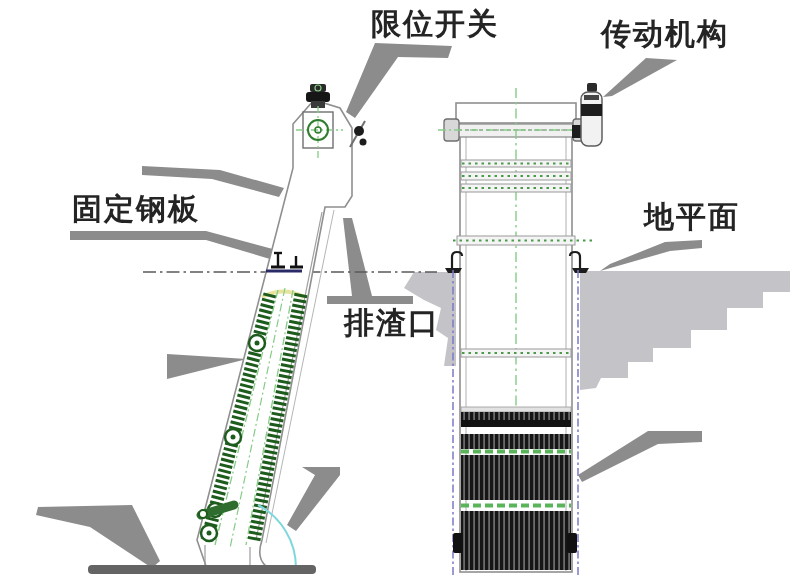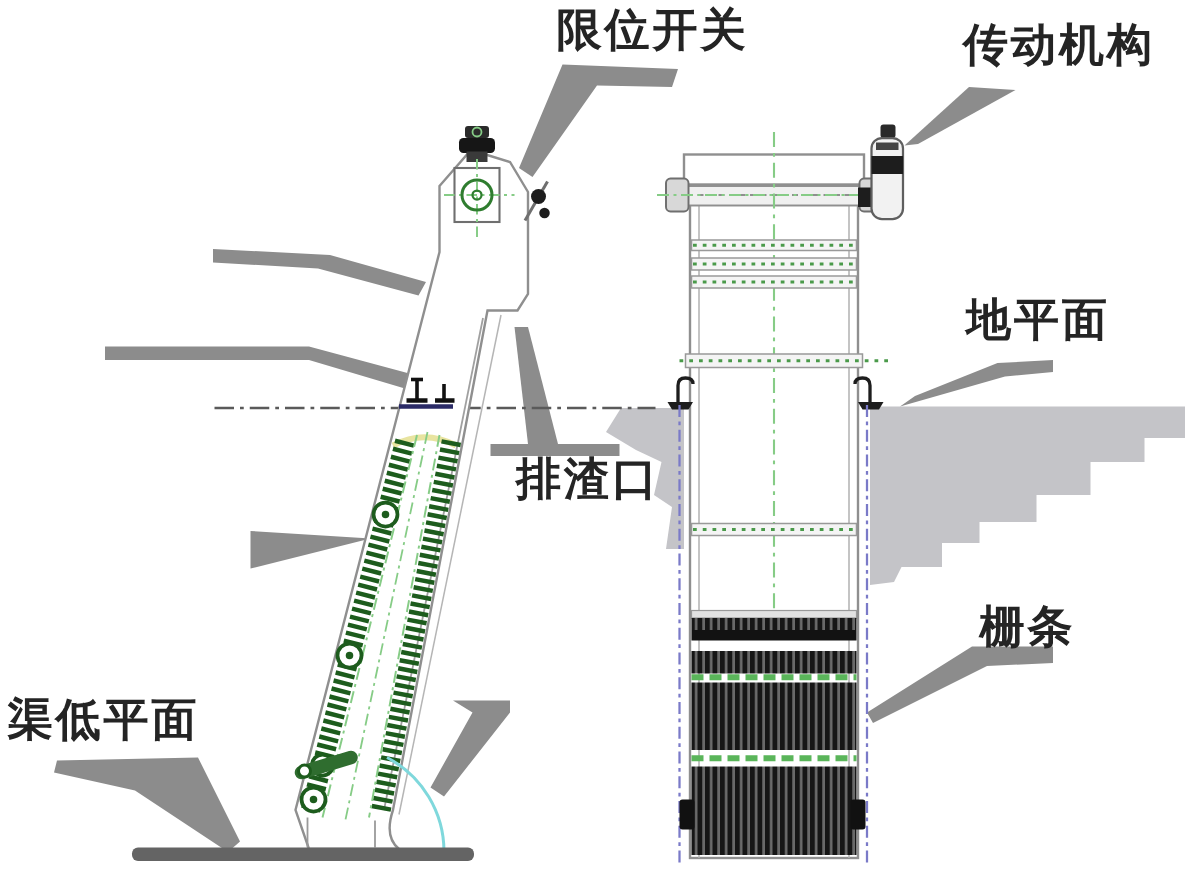--- a/index.html
+++ b/index.html
@@ -1,21 +1,21 @@
 <!DOCTYPE html>
 <html><head>
 <meta charset="utf-8">
 <style>
   html,body{margin:0;padding:0;background:#ffffff;}
   #stage{position:relative;width:800px;height:586px;background:#ffffff;overflow:hidden;
          font-family:"DejaVu Sans",sans-serif;}
   #drawing{position:absolute;left:0;top:0;}
   .lbl{position:absolute;font-weight:bold;font-size:30px;line-height:1.1;
        color:#242424;letter-spacing:2px;white-space:nowrap;
-       font-family:Liberation Mono, monospace;}
+       font-family:Liberation Sans, sans-serif;}
 </style>
 </head>
 <body>
 
 <div id="stage">
 
 <svg id="drawing" width="800" height="586" viewBox="0 0 800 586">
 
   <defs>
     <pattern id="vbars" width="5" height="8" patternUnits="userSpaceOnUse">
@@ -176,18 +176,17 @@
       <rect x="461" y="455" width="110" height="45" fill="url(#vbars)"></rect>
       <line x1="461" y1="505.5" x2="571" y2="505.5" stroke="#5ab55a" stroke-width="4" stroke-dasharray="8 4"></line>
       <rect x="461" y="511" width="110" height="59" fill="url(#vbars)"></rect>
       <rect x="453" y="533" width="10" height="20" rx="2" fill="#111111"></rect>
       <rect x="567" y="533" width="10" height="20" rx="2" fill="#111111"></rect>
     </g>
   </g>
 </svg>
 
   <div class="lbl" style="left:371px;top:7px">限位开关</div>
-  <div class="lbl" style="left:642px;top:17px">传动机构</div>
+  <div class="lbl" style="left:601px;top:17px">传动机构</div>
+  <div class="lbl" style="left:72px;top:192px">固定钢板</div>
   <div class="lbl" style="left:644px;top:200px">地平面</div>
   <div class="lbl" style="left:344px;top:306px">排渣口</div>
-  <div class="lbl" style="left:653px;top:405px">栅条</div>
-  <div class="lbl" style="left:5px;top:467px">渠低平面</div>
 </div>
 
 </body></html>

